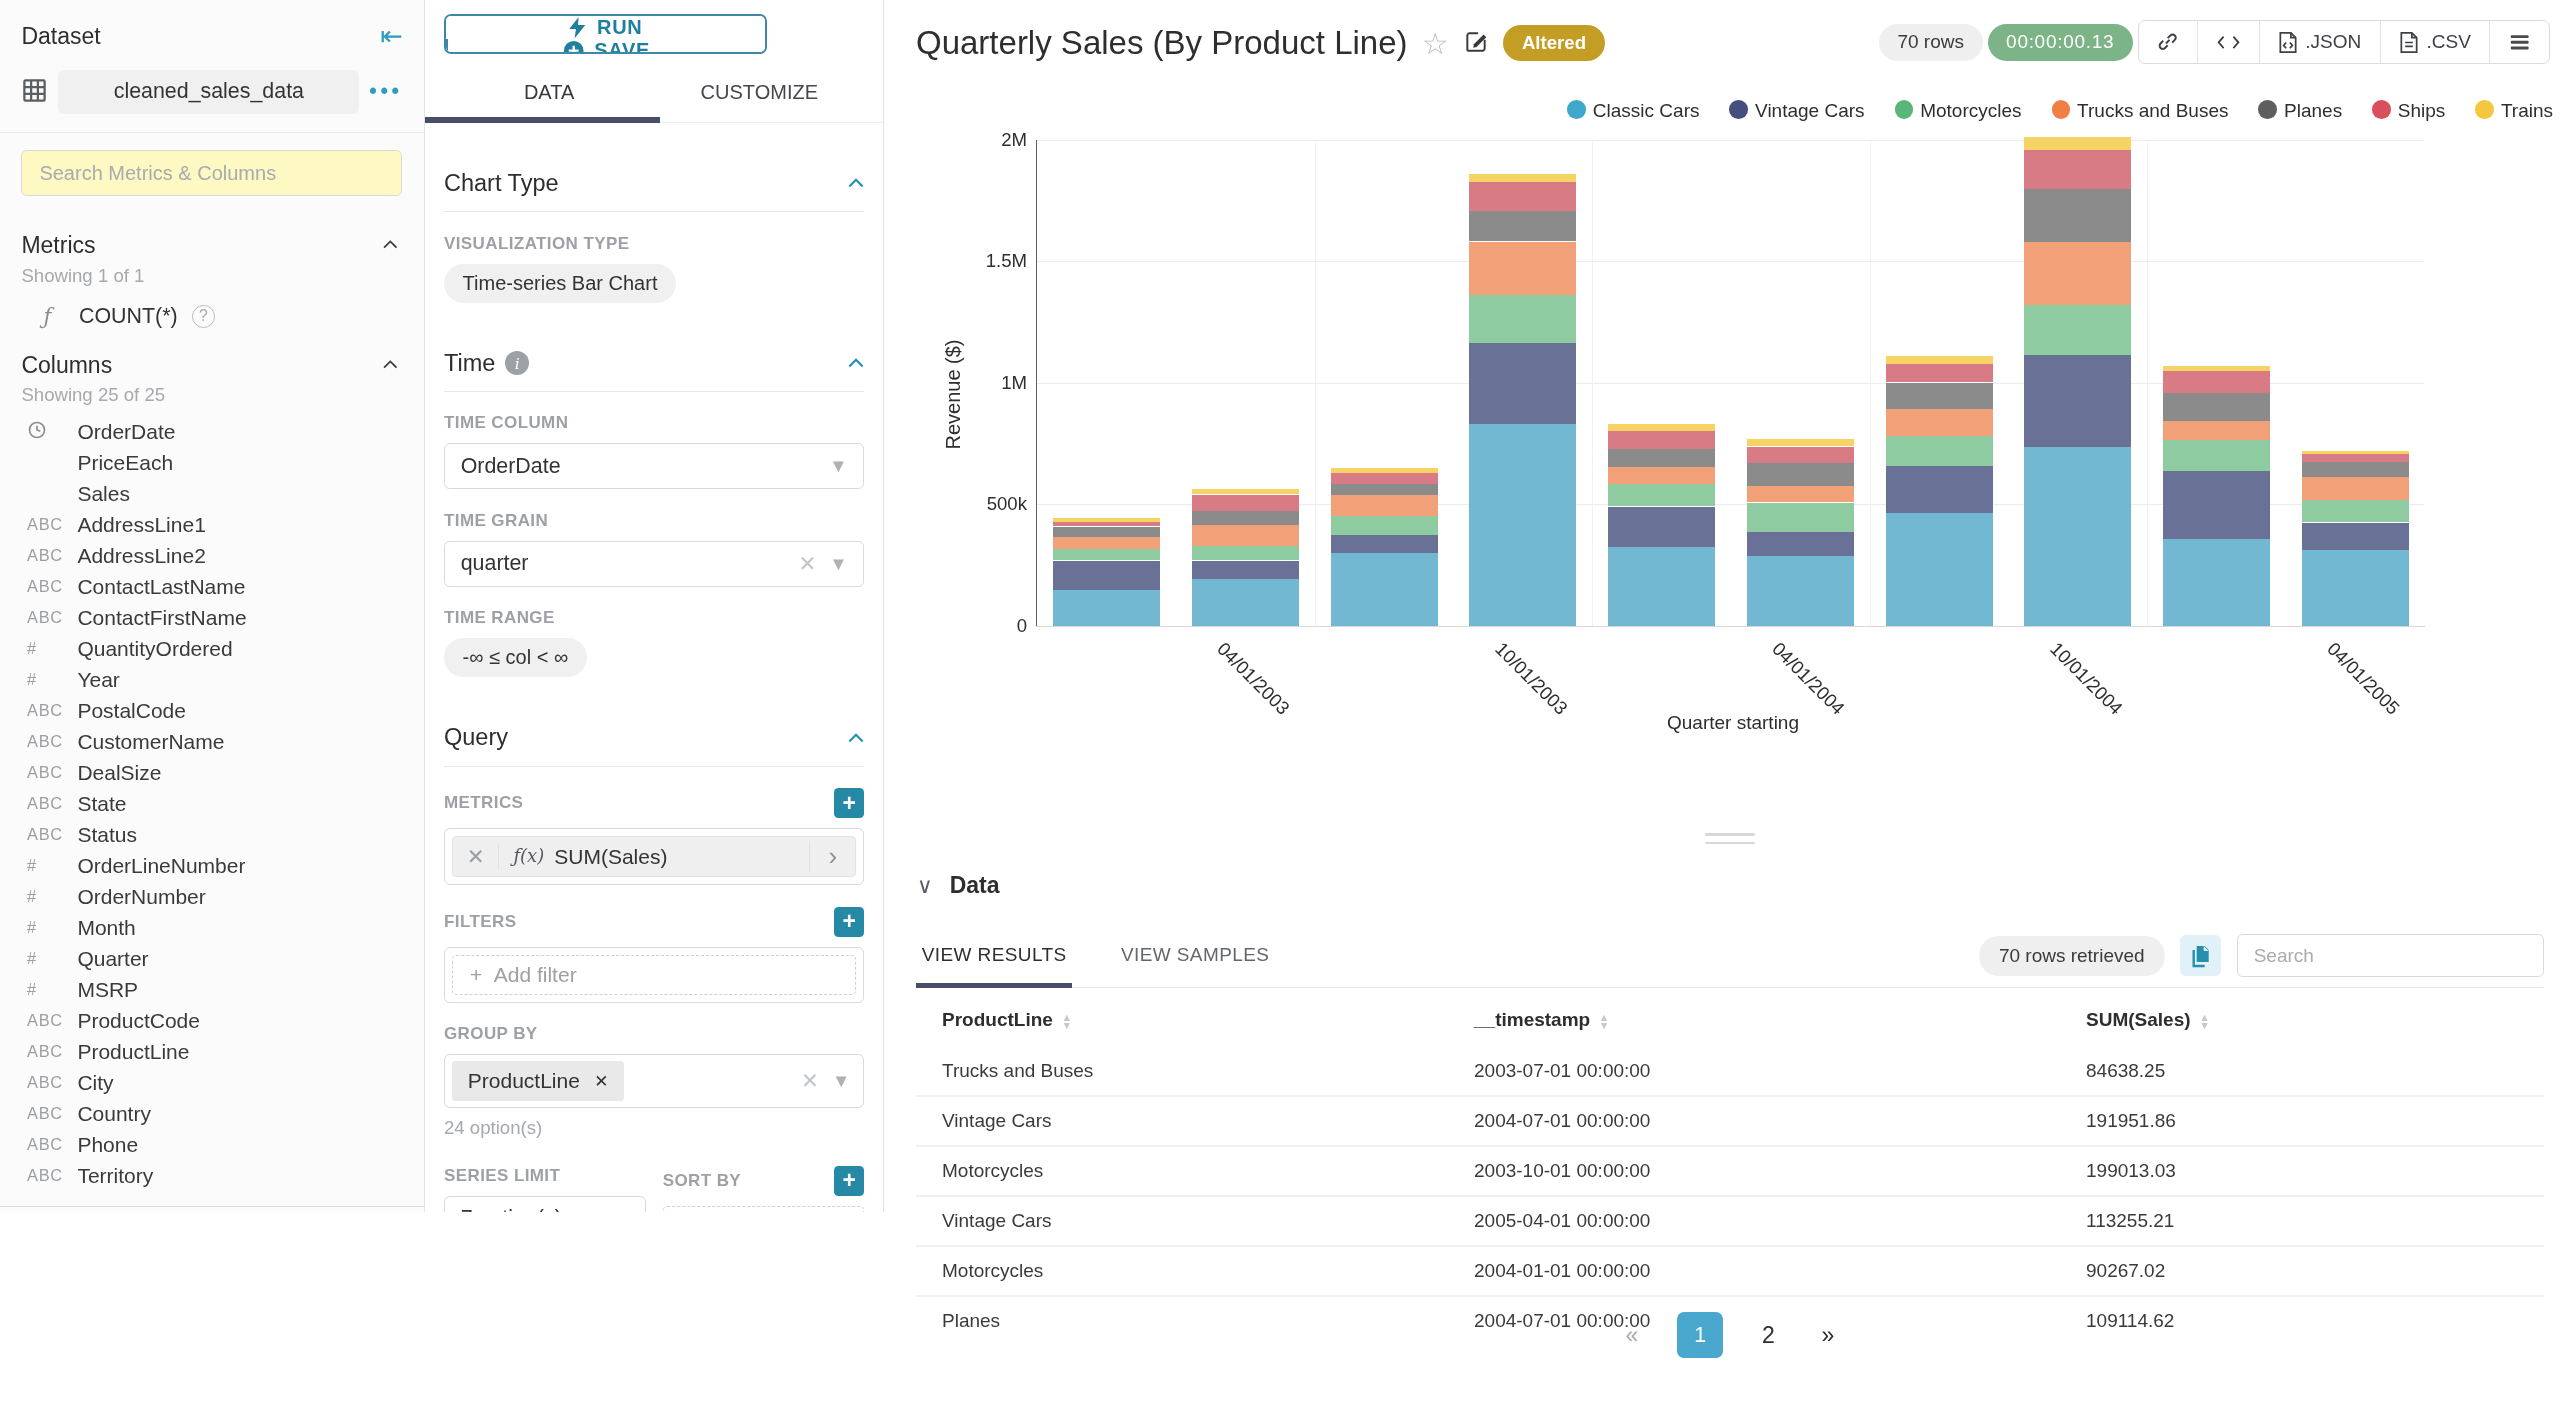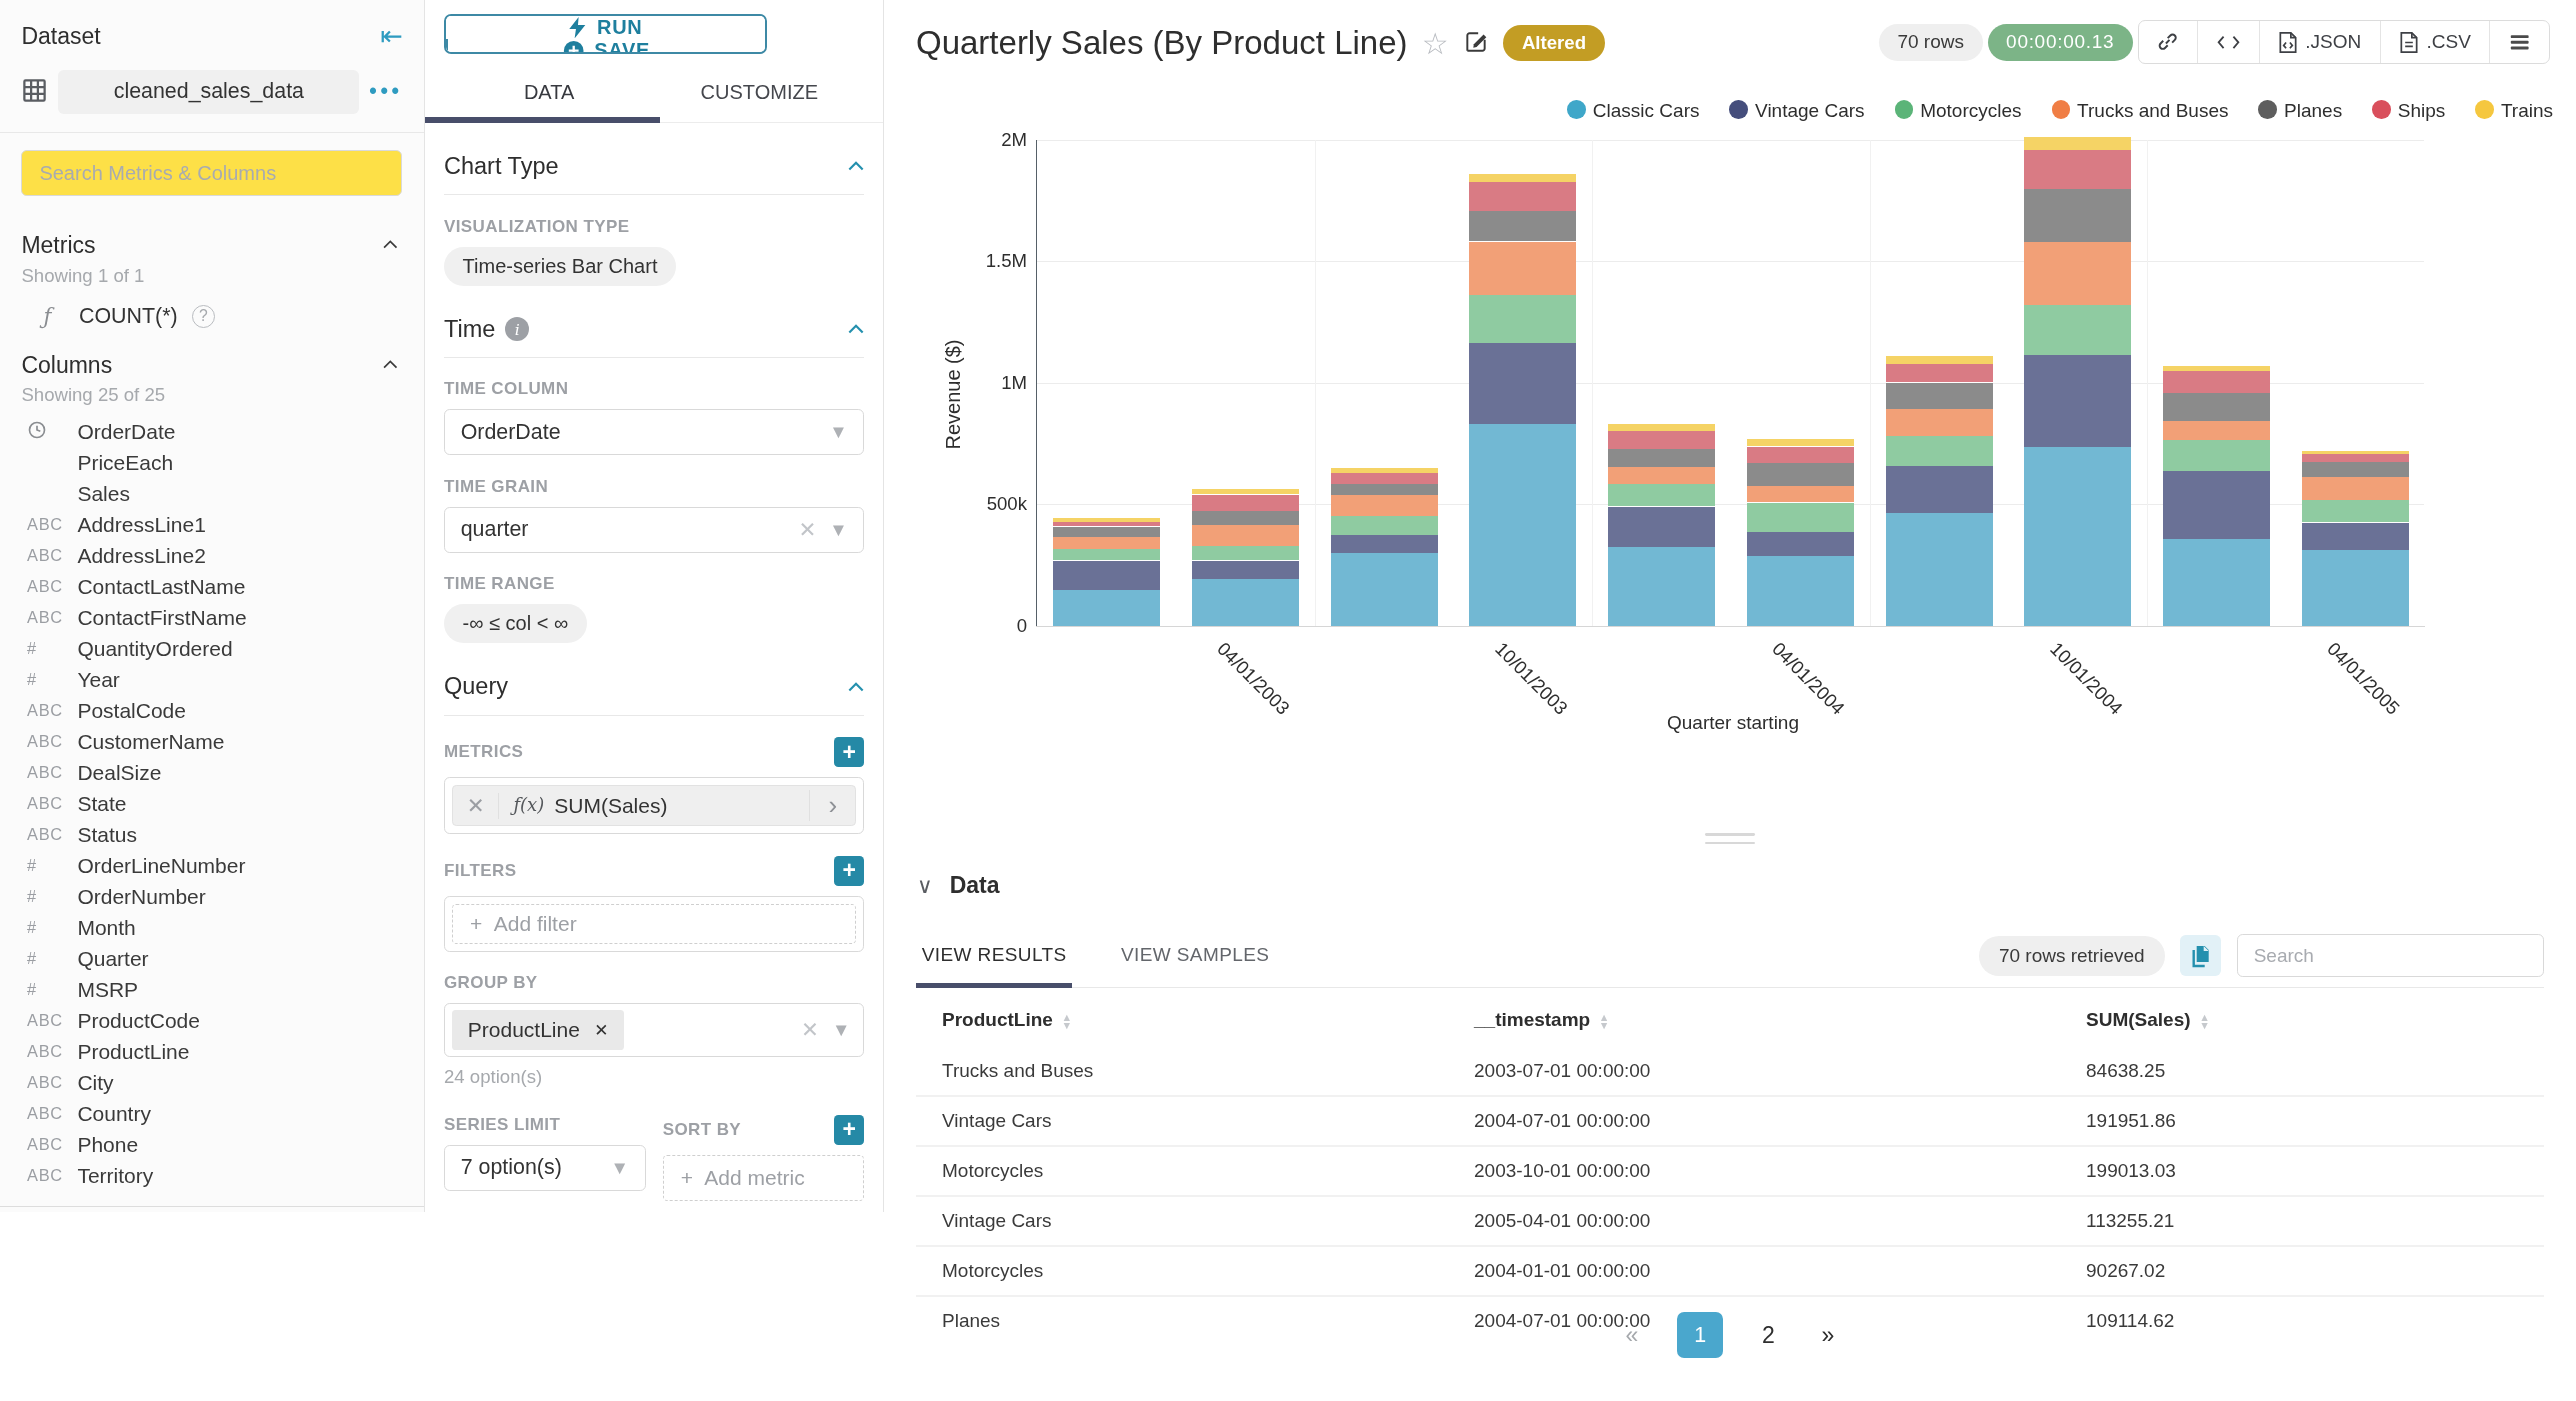--- a/index.html
+++ b/index.html
@@ -8,21 +8,21 @@
 
   
   .sidebar { width:425px; height:100%; background:#FBFBFB; border-right:1.4px solid #E4E4E4; padding:17px 0 0 0; flex:none; }
   .sb-header { display:flex; align-items:center; justify-content:space-between; padding:5.7px 21.4px 0 21.4px; }
   .sb-title { font-size:23px; color:#2E2E2E; }
   .collapse-btn { color:#2E9BC0; font-size:27px; line-height:1; cursor:pointer; }
   .dataset-row { display:flex; align-items:center; gap:10px; margin:20px 21.4px 18.6px 21.4px; }
   .dataset-pill { flex:1; background:#F0F0F0; border-radius:5.7px; height:44px; display:flex; align-items:center; justify-content:center; font-size:21.4px; color:#333; }
   .dots { color:#2E9BC0; font-size:21.4px; letter-spacing:3.6px; font-weight:bold; cursor:pointer; }
   .sb-divider { border:none; border-top:1.4px solid #E8E8E8; }
-  .search-box { margin:17px 21.4px; height:46px; border:1.4px solid #D9D9D9; border-radius:5.7px; background:#fde047; width:calc(100% - 43px); font-size:20px; padding:0 17px; color:#333; }
+  .search-box { margin:17px 21.4px; height:46px; border:1.4px solid #D9D9D9; border-radius:5.7px; background:#fef9c3; width:calc(100% - 43px); font-size:20px; padding:0 17px; color:#333; }
   .search-box::placeholder { color:#A8ABB0; }
   .section-head { display:flex; align-items:center; justify-content:space-between; padding:18.6px 24px 0 21.4px; }
   .section-head .t { font-size:23px; color:#2E2E2E; }
   .showing { font-size:18.6px; color:#A6A9AD; padding:5.7px 21.4px 2.9px 21.4px; }
   .metric-item { display:flex; align-items:center; gap:10px; padding:14.3px 21.4px 4.3px 26px; }
   .fx { font-family:"DejaVu Serif",serif; font-style:italic; font-size:21.4px; color:#8A8D91; width:43px; text-align:center; }
   .metric-name { font-size:21.4px; color:#333; }
   .q-circle { width:23px; height:23px; border:1.4px solid #B9BCC0; border-radius:50%; color:#A6A9AD; font-size:15.7px; display:inline-flex; align-items:center; justify-content:center; margin-left:4.3px; }
   .col-list { margin-top:7.1px; }
   .col-item { display:flex; align-items:center; height:31px; padding:0 21.4px; }
@@ -34,21 +34,21 @@
   
   .controls { width:459px; height:100%; background:#FFF; border-right:1.4px solid #E4E4E4; padding:14.3px 18.6px 0 19px; flex:none; overflow:hidden; }
   .btn-group { display:flex; border:2.1px solid #3D89A5; border-radius:7.1px; overflow:hidden; width:323px; height:40px;flex-direction:column; }
   .btn-half { flex:1; display:flex; align-items:center; justify-content:center; gap:10px; background:#fff; color:#1E7F9E; font-size:20px; font-weight:bold; letter-spacing:0.7px; cursor:pointer; }
   .btn-half + .btn-half { border-left:2.1px solid #3D89A5; }
   .ctab-row { display:flex; margin-top:27px; position:relative; }
   .ctab { width:50%; text-align:center; font-size:20px; color:#37393F; padding-bottom:18.6px; cursor:pointer; }
   .ctab.inactive { color:#45474D; }
   .ctab-underline { position:absolute; bottom:0; left:-19px; width:235px; height:5.7px; background:#484E6A; }
   .ctab-rest { position:absolute; bottom:0; left:216px; right:-18.6px; height:1.4px; background:#ECECEC; }
-  .csection { margin-top:23px; }
+  .csection { margin-top:40px; }
   .csec-head { display:flex; align-items:center; justify-content:space-between; padding-top:7.1px; }
   .csec-title { font-size:23.5px; color:#2E2E2E; display:flex; align-items:center; gap:10px; }
   .info-circle { width:24px; height:24px; background:#9DA0A5; color:#fff; border-radius:50%; font-size:15.7px; font-style:italic; font-family:"DejaVu Serif",serif; display:inline-flex; align-items:center; justify-content:center; }
   .csec-hr { border:none; border-top:1.4px solid #E8E8E8; margin:14.3px 0 5.7px 0; }
   .ctl-label { font-size:17px; color:#9DA0A5; font-weight:bold; letter-spacing:0.4px; margin:21.4px 0 10px 0; display:flex; align-items:center; justify-content:space-between; }
   .select { height:46px; border:1.4px solid #D9D9D9; border-radius:5.7px; background:#fff; display:flex; align-items:center; padding:0 15.7px; font-size:21.4px; color:#333; cursor:pointer; }
   .select .grow { flex:1; }
   .select .x { color:#C2C5C9; font-size:21.4px; margin-right:13px; }
   .caret { color:#AEB1B5; font-size:18.6px; }
   .pill { display:inline-flex; align-items:center; background:#F0F0F0; border-radius:713px; height:39px; padding:0 18.6px; font-size:20px; color:#333; }

